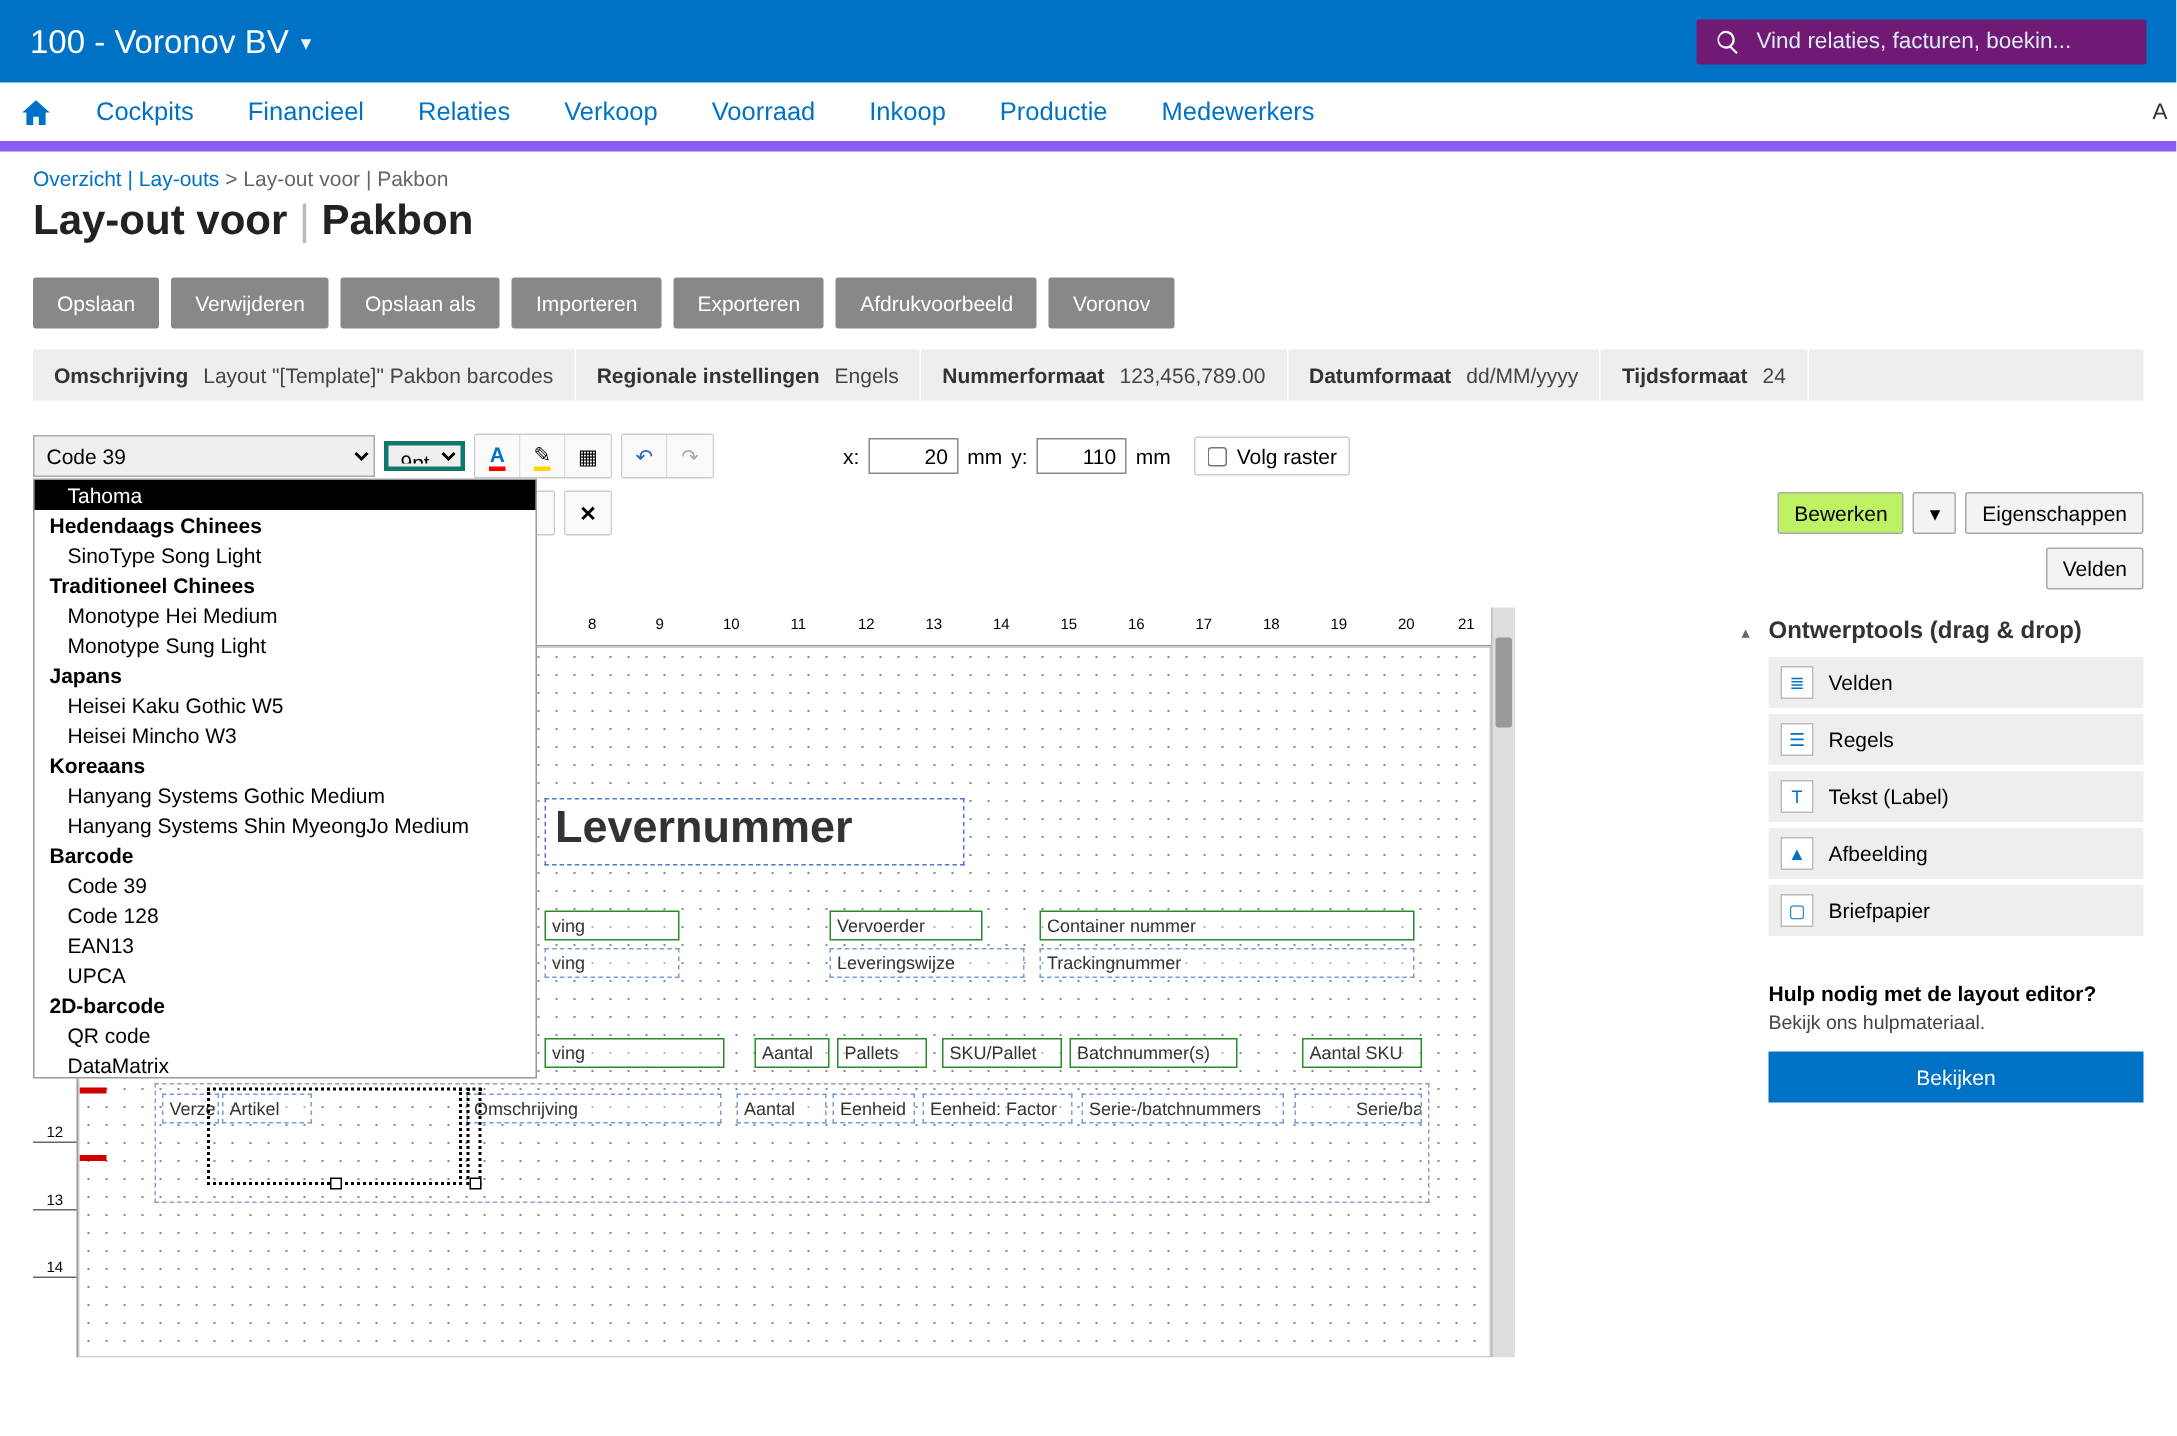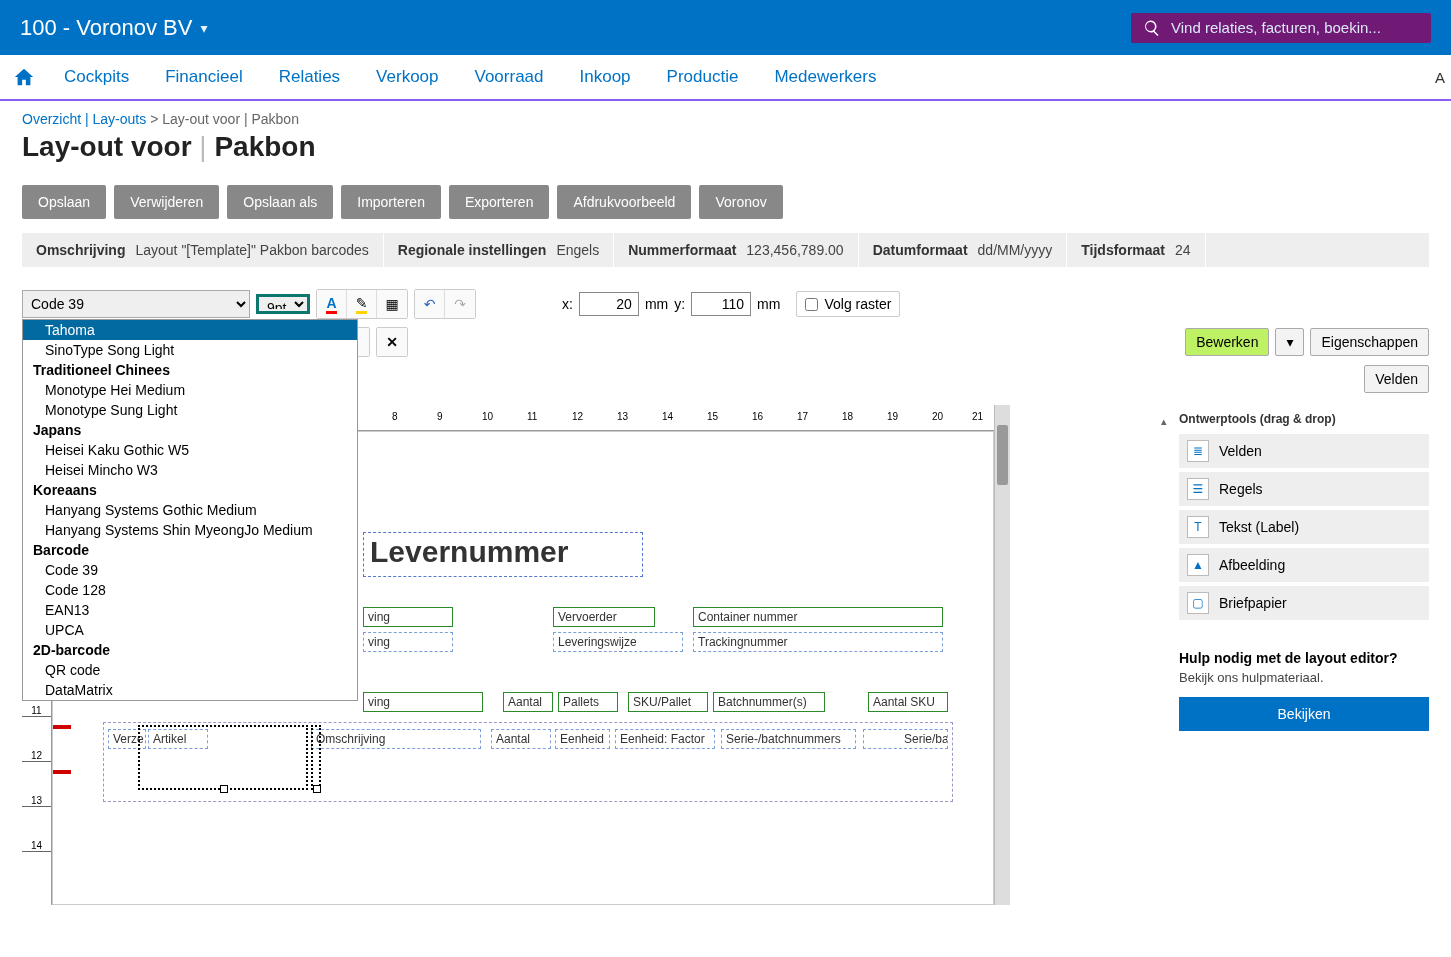--- a/index.html
+++ b/index.html
@@ -7,21 +7,21 @@
 
 
 .topbar { background: #0072c6; height: 55px; display: flex; align-items: center; padding: 0 20px; color: #fff; justify-content: space-between; }
 .topbar-left { font-size: 22px; display: flex; align-items: center; gap: 8px; }
 .topbar-left .chev { font-size: 14px; opacity: .9; }
 .searchbox { background: #701a75; border-radius: 2px; padding: 6px 12px; display: flex; align-items: center; gap: 10px; width: 300px; }
 .searchbox svg { width: 18px; height: 18px; fill: #fff; }
 .searchbox span { color: #dbeaf7; font-size: 15px; }
 
 
-.navbar { height: 46px; border-bottom: 2px solid #8b5cf6; display: flex; align-items: center; padding: 0 6px; gap: 8px; }
+.navbar { height: 46px; border-bottom: 7px solid #8b5cf6; display: flex; align-items: center; padding: 0 6px; gap: 8px; }
 .navbar .home { width: 36px; display: flex; justify-content: center; }
 .navbar .home svg { width: 22px; height: 22px; fill: #0072c6; }
 .navbar a { color: #0072c6; text-decoration: none; font-size: 17px; padding: 0 14px; }
 .navbar .rightA { margin-left: auto; font-size: 15px; color: #333; }
 
 
 .content { padding: 10px 22px 0; }
 .breadcrumb { font-size: 14px; color: #666; }
 .breadcrumb a { color: #0072c6; text-decoration: none; }
 .page-title { font-size: 28px; font-weight: bold; margin-top: 4px; color: #222; }
@@ -51,21 +51,21 @@
 
 .toolbar2 { margin-top: 8px; display: flex; gap: 6px; align-items: center; }
 .toolbar2 .spacer { flex: 1; }
 .txtbtn { border: 1px solid #aaa; background: #f3f3f3; padding: 5px 10px; font-size: 14px; cursor: pointer; border-radius: 2px; }
 .txtbtn.sel { background: #bef264; }
 .toolbar3 { margin-top: 8px; display: flex; justify-content: flex-end; }
 
 
 .dropdown { position: absolute; left: 0; top: 30px; width: 336px; background: #fff; border: 1px solid #999; z-index: 50; font-size: 14px; max-height: 400px; }
 .dropdown .opt { padding: 2px 10px 2px 22px; cursor: pointer; }
-.dropdown .opt.sel { background: #0369a1; color: #fff; }
+.dropdown .opt.sel { background: #000000; color: #fff; }
 .dropdown .grp { padding: 2px 10px; font-weight: bold; }
 .red-box { position: absolute; border: 2px solid red; pointer-events: none; }
 
 
 .canvas-area { margin-top: 12px; display: flex; height: 500px; }
 .vruler { width: 30px; background: #fff; position: relative; border-right: 1px solid #999; }
 .vruler .tick { position: absolute; right: 0; font-size: 10px; width: 100%; text-align: center; border-bottom: 1px solid #666; }
 .canvas-col { flex: 0 0 942px; display: flex; flex-direction: column; position: relative; }
 .hruler { height: 26px; background: #fff; border-bottom: 1px solid #999; position: relative; font-size: 10px; }
 .hruler .tick { position: absolute; top: 6px; }
@@ -76,21 +76,21 @@
 .sel-frame { position: absolute; border: 2px dotted #000; }
 .handle { position: absolute; width: 8px; height: 8px; background: #fff; border: 1px solid #000; }
 .red-bar { position: absolute; background: #d00000; }
 .canvas-scroll { width: 16px; background: #ddd; border-left:1px solid #bbb; position:relative; }
 .canvas-scroll .thumb { position:absolute; left:2px; right:2px; top:20px; height:60px; background:#999; border-radius:2px; }
 
 
 .rightpanel { position: absolute; right: 0; top: 0; bottom: 0; width: 270px; margin-left: 20px; padding-left: 20px; }
 .rp-inner { position: relative; height: 100%; }
 .collapse-chev { position:absolute; left:-18px; top:6px; font-size:11px; color:#666; }
-.rp-title { font-weight: bold; font-size: 12px; margin-bottom: 8px; color: #333; }
+.rp-title { font-weight: bold; font-size: 16px; margin-bottom: 8px; color: #333; }
 .tool-item { background: #eee; padding: 6px 8px; margin-bottom: 4px; display: flex; align-items: center; gap: 10px; font-size: 14px; cursor: grab; }
 .tool-icon { width: 22px; height: 22px; display: flex; align-items: center; justify-content: center; border: 1px solid #bbb; background: #fff; font-size: 12px; color: #0072c6; }
 .helpbox { margin-top: 30px; }
 .helpbox .q { font-weight: bold; font-size: 14px; }
 .helpbox .sub { font-size: 13px; color: #444; margin-top: 4px; }
 .helpbox button { margin-top: 12px; width: 100%; background: #0072c6; color: #fff; border: none; padding: 9px 0; font-size: 14px; cursor: pointer; }
 
 .main-flex { display: flex; position: relative; }
 .left-col { flex: 1; }
 </style>
@@ -260,20 +260,21 @@
       <button class="txtbtn sel">Bewerken</button>
       <button class="txtbtn">▾</button>
       <button class="txtbtn">Eigenschappen</button>
     </div>
     <div class="toolbar3">
       <button class="txtbtn">Velden</button>
     </div>
 
     <div class="dropdown">
       <div class="opt sel">Tahoma</div>
+      <div class="grp">Hedendaags Chinees</div>
       <div class="opt">SinoType Song Light</div>
       <div class="grp">Traditioneel Chinees</div>
       <div class="opt">Monotype Hei Medium</div>
       <div class="opt">Monotype Sung Light</div>
       <div class="grp">Japans</div>
       <div class="opt">Heisei Kaku Gothic W5</div>
       <div class="opt">Heisei Mincho W3</div>
       <div class="grp">Koreaans</div>
       <div class="opt">Hanyang Systems Gothic Medium</div>
       <div class="opt">Hanyang Systems Shin MyeongJo Medium</div>

